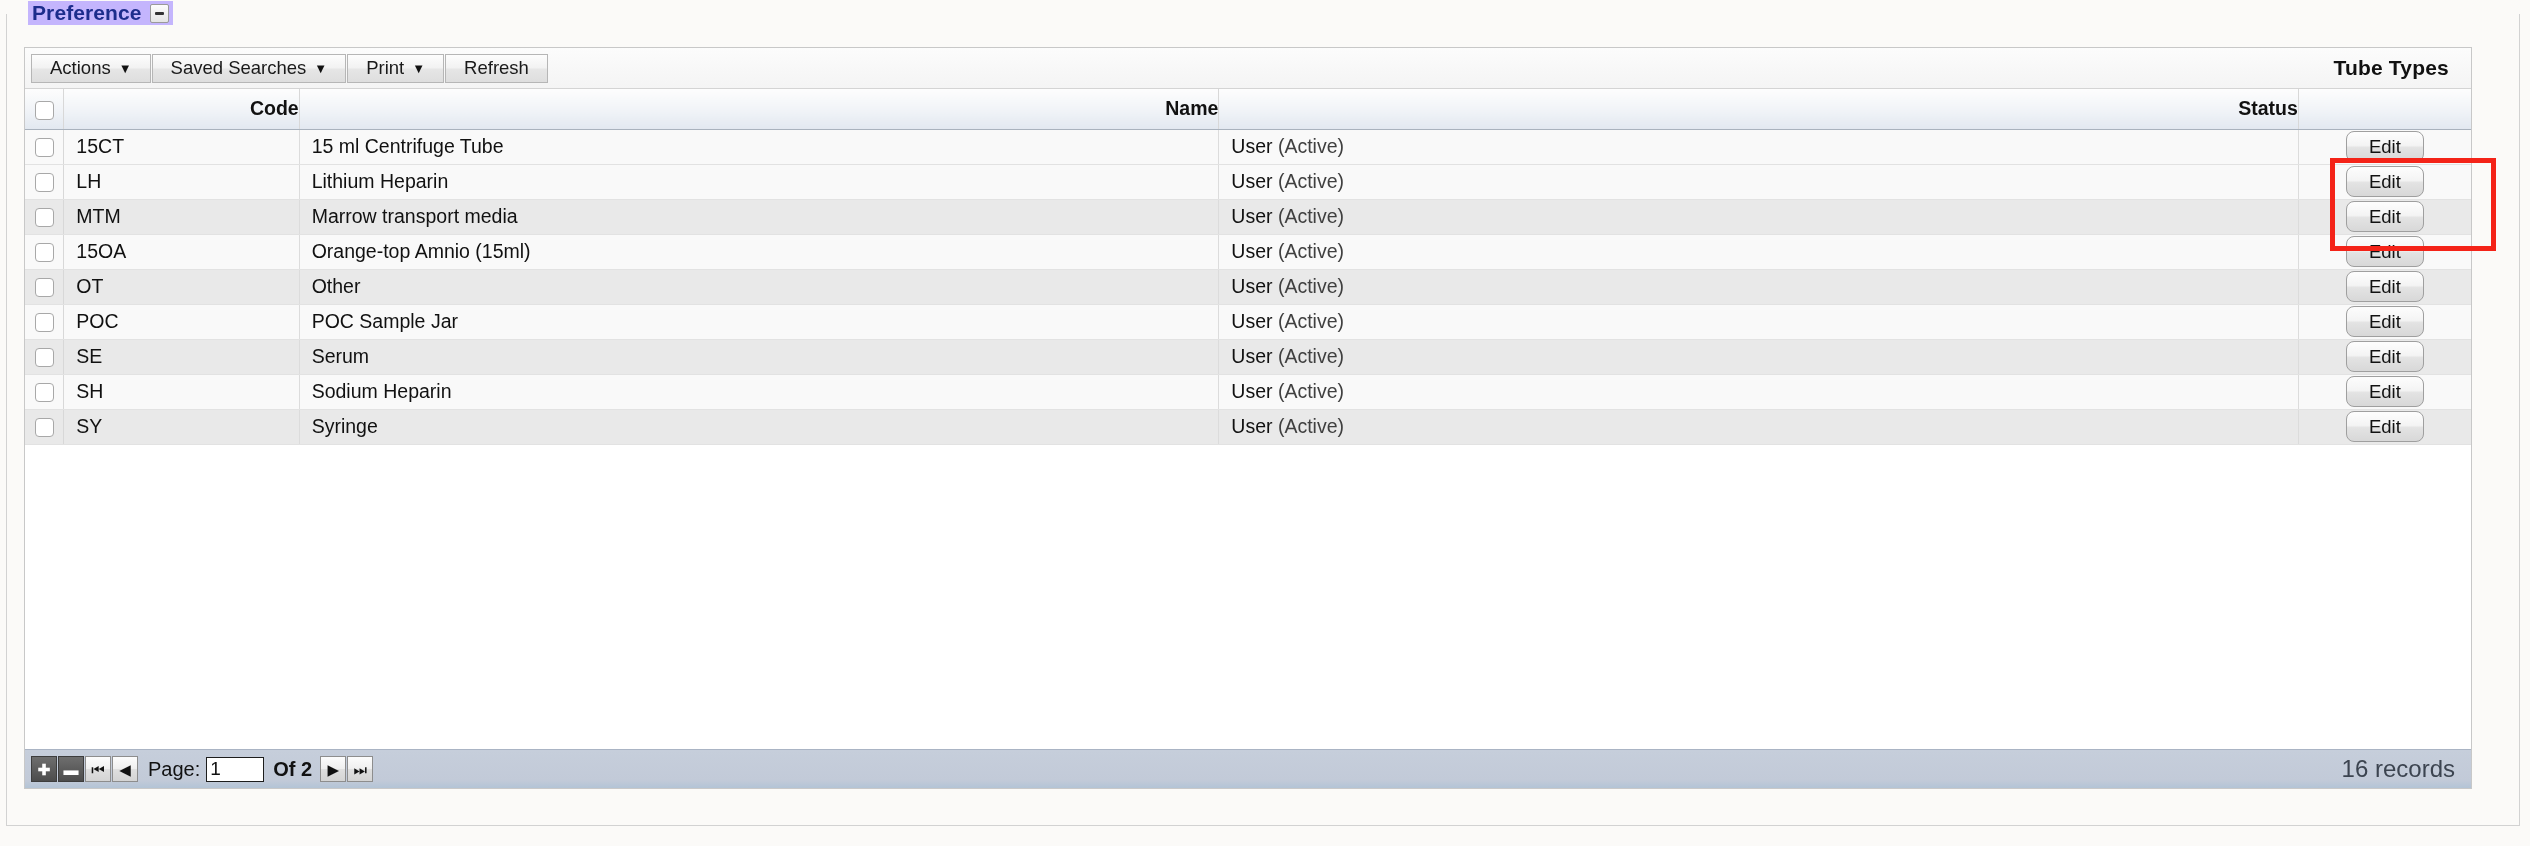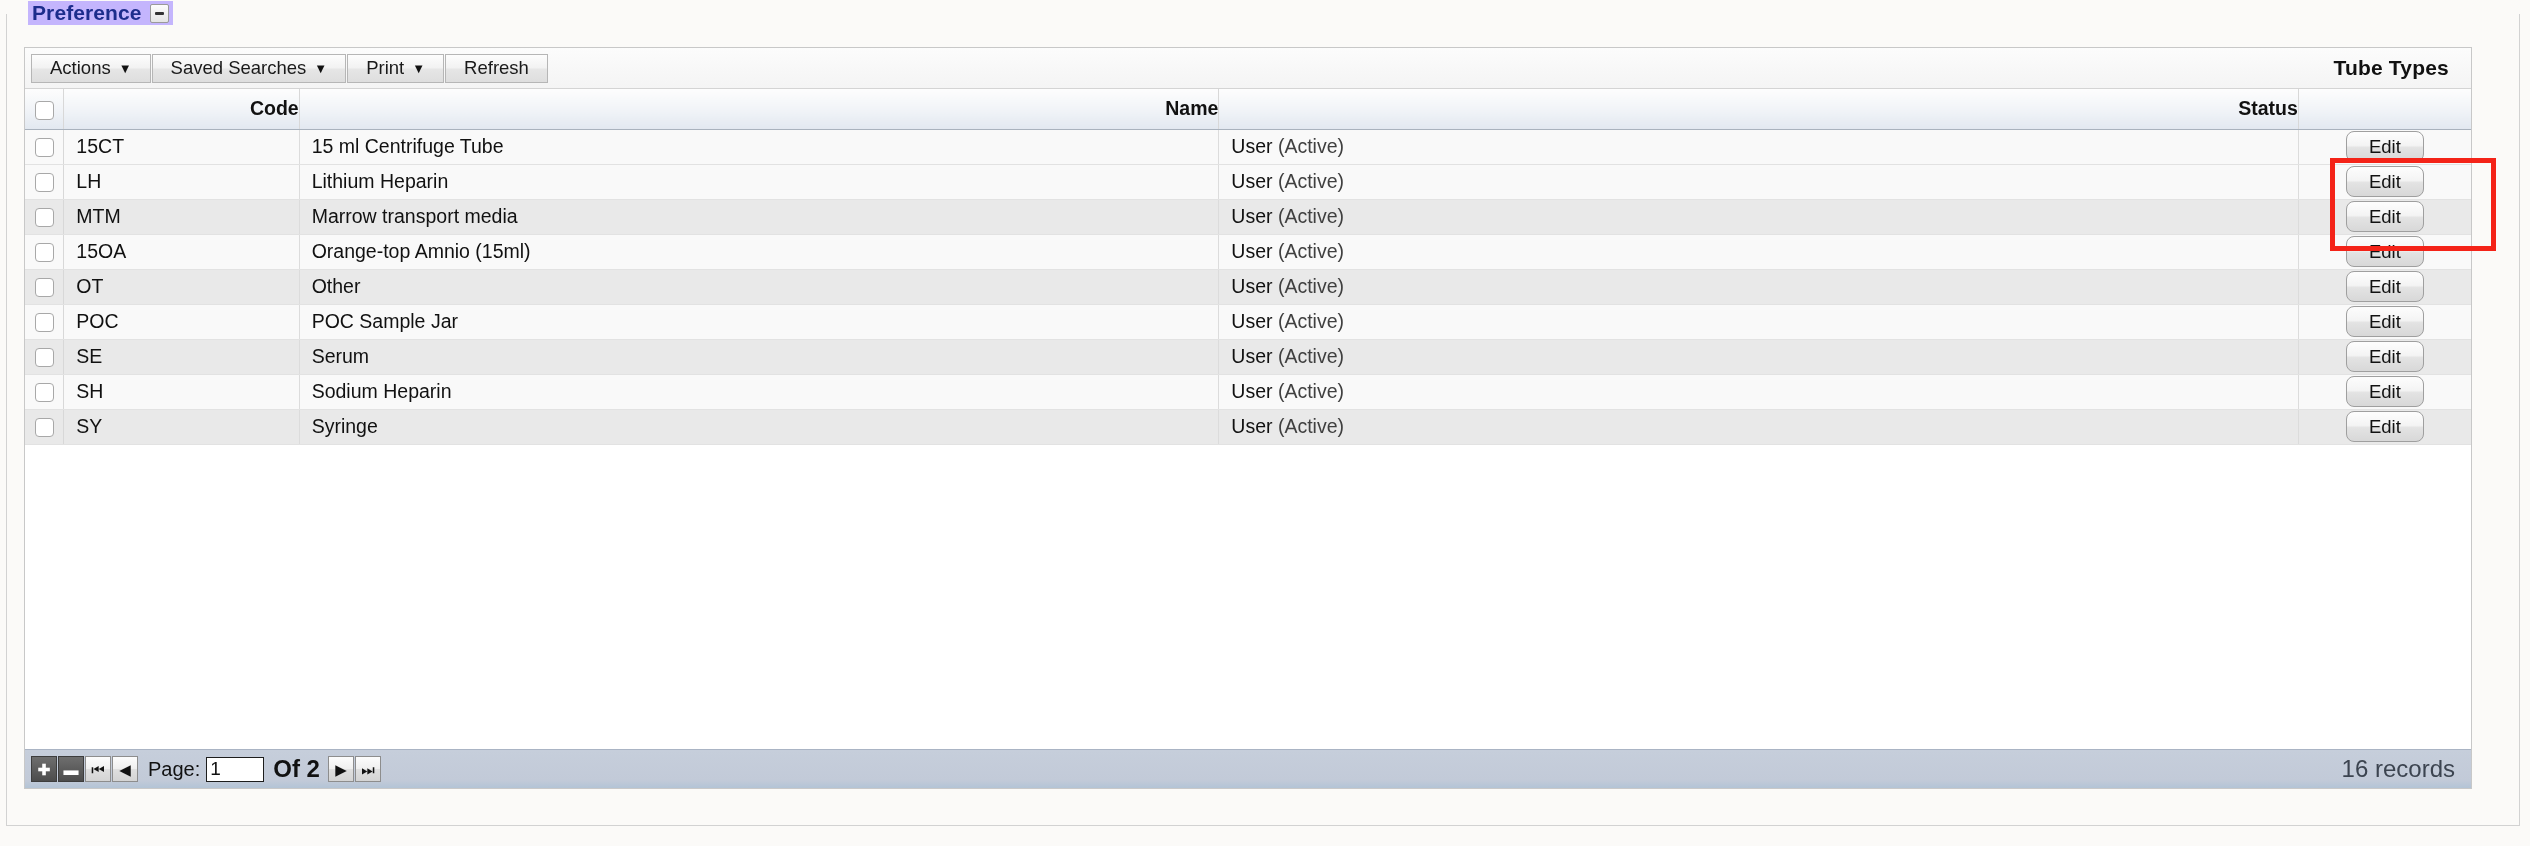--- a/index.html
+++ b/index.html
@@ -261,21 +261,21 @@
     height: 25px;
     border: 1px solid #1d1d1d;
     background: #fff;
     font-size: 19px;
     font-family: "Liberation Sans", sans-serif;
     padding: 0 3px;
     box-sizing: border-box;
     color: #111;
   }
   .pg-of {
-    font-size: 24px;
+    font-size: 20px;
     font-weight: bold;
     color: #111;
     margin: 0 8px 0 9px;
   }
   .records {
     margin-left: auto;
     font-size: 24px;
     font-weight: normal;
     color: #3c4450;
     padding-right: 4px;

